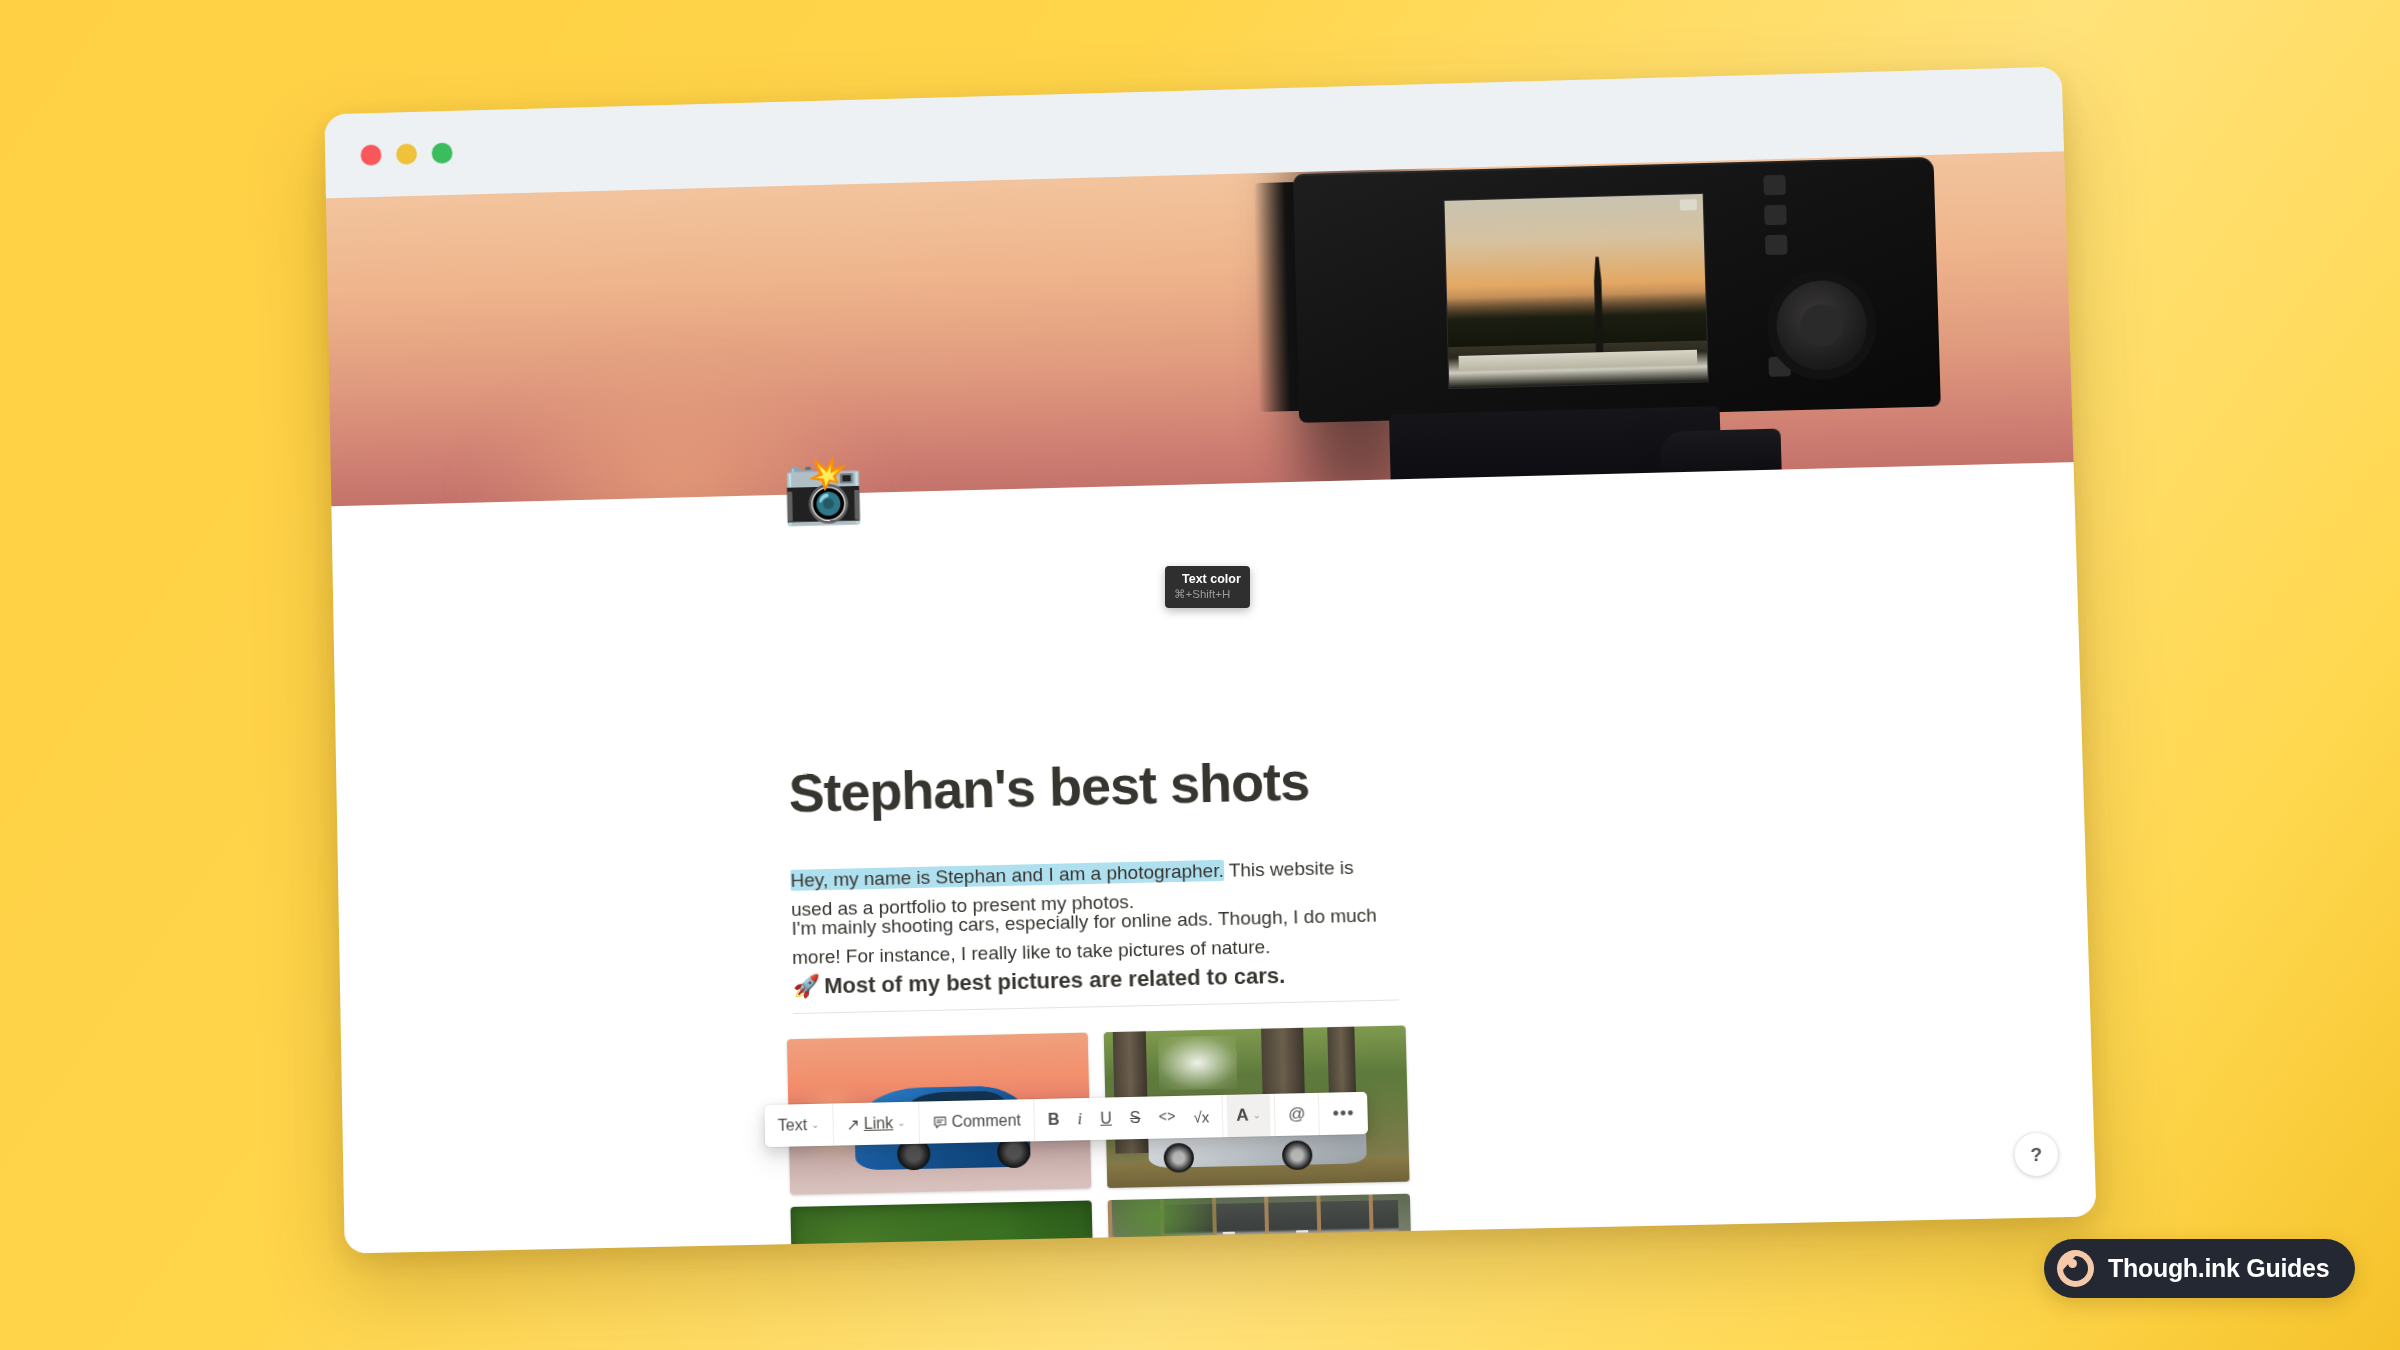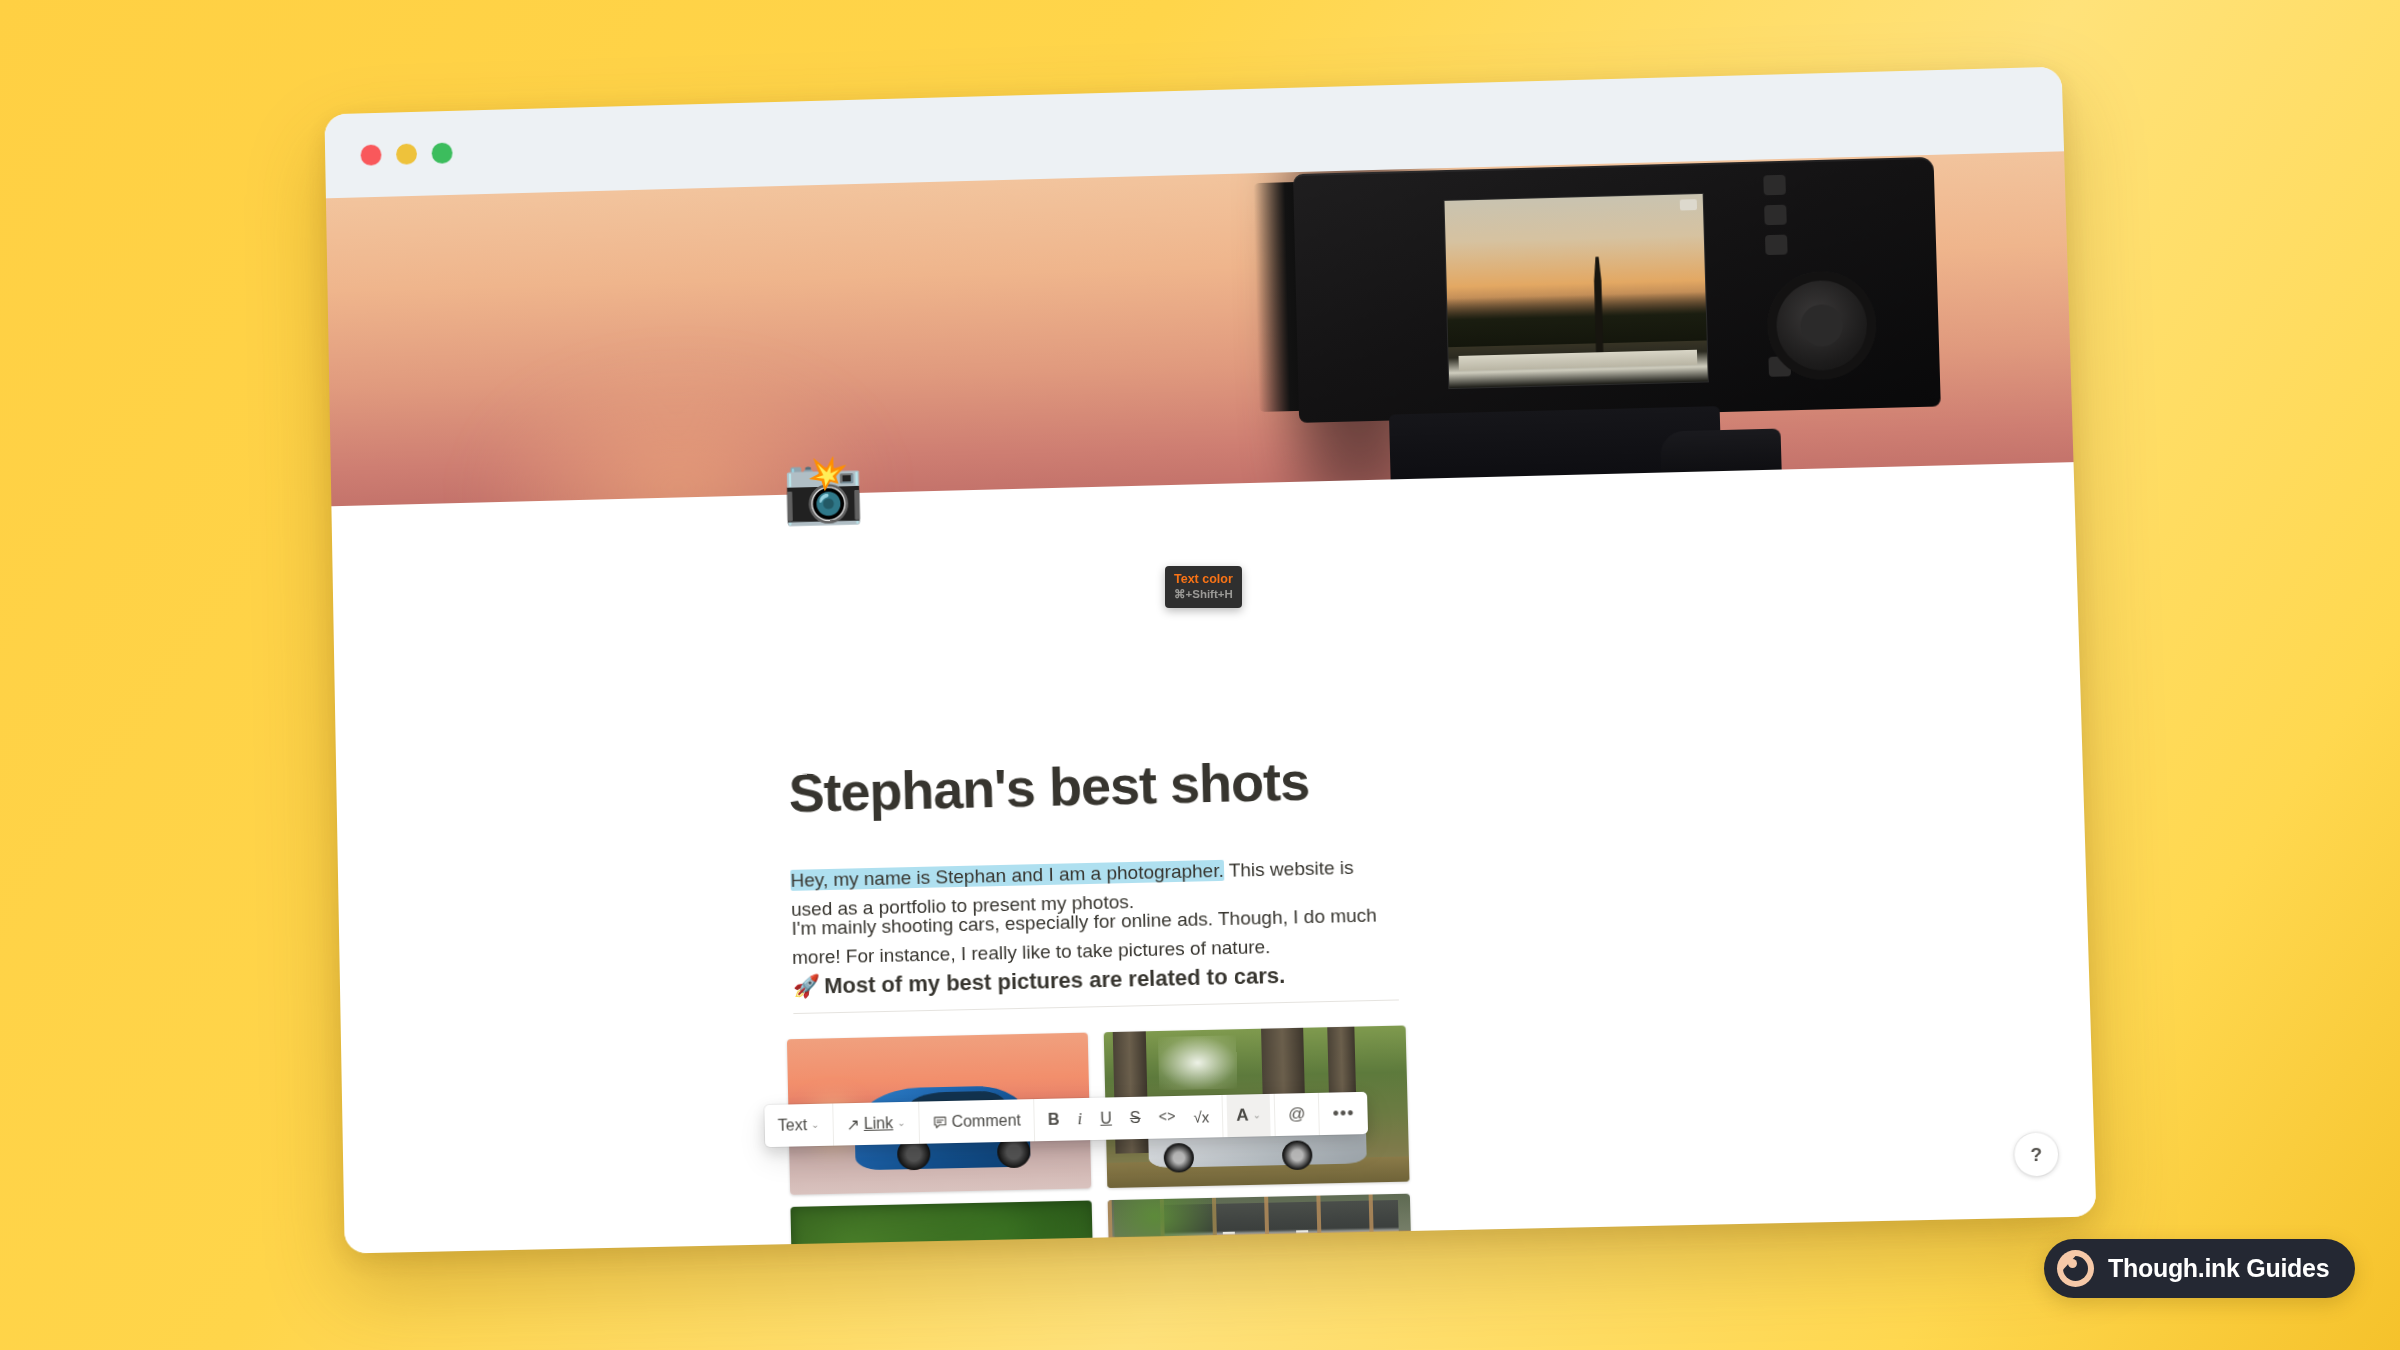--- a/index.html
+++ b/index.html
@@ -432,22 +432,22 @@
     left: 1165px;
     top: 566px;
     background: #2F2F2F;
     color: #fff;
     border-radius: 4px;
     padding: 5px 9px 6px;
     box-shadow: 0 3px 10px rgba(0,0,0,0.28);
     z-index: 60;
     line-height: 1.28;
   }
-  #tooltip-title { font-size: 12.5px; font-weight: 600; color: #f97316; }
-  #tooltip-shortcut { font-size: 11.5px; color: #9B9A97; font-weight: bold; }
+  #tooltip-title { font-size: 12.5px; font-weight: 600; color: #ffffff; margin-left: 8px; }
+  #tooltip-shortcut { font-size: 11.5px; color: #9B9A97; }
 
   
   #help-button {
     position: absolute;
     right: 36px;
     bottom: 52px;
     width: 43px; height: 43px;
     border-radius: 50%;
     background: #fff;
     box-shadow: 0 1px 5px rgba(15,15,15,0.18), 0 0 0 1px rgba(15,15,15,0.05);

